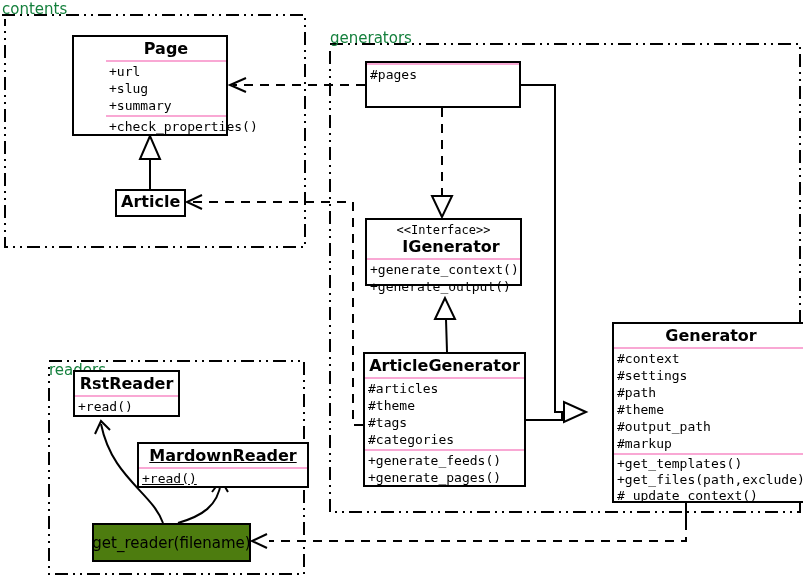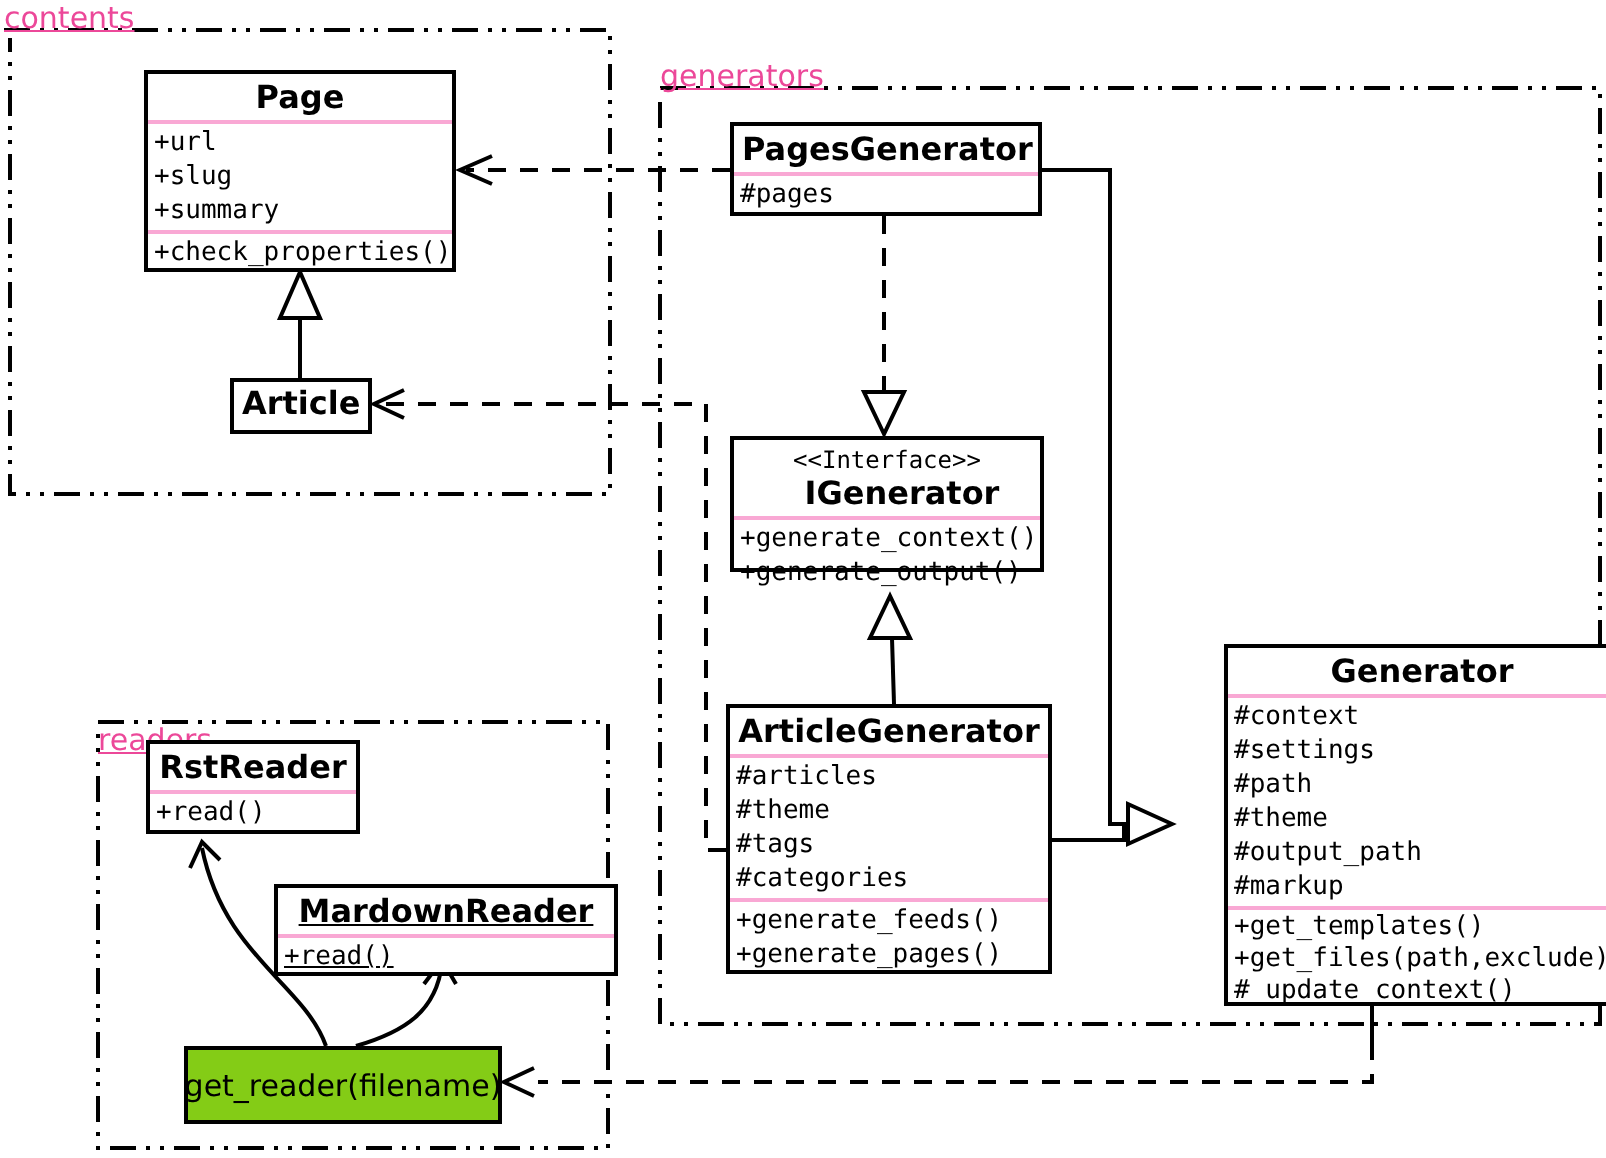--- a/index.html
+++ b/index.html
@@ -1,29 +1,29 @@
 <!DOCTYPE html>
 <html><head>
 <meta charset="utf-8">
 <style>
   html,body{margin:0;padding:0;background:#ffffff;}
   #canvas{position:relative;width:803px;height:579px;background:#ffffff;overflow:hidden;
           font-family:"DejaVu Sans",sans-serif;color:#000;}
   svg.wires{position:absolute;left:0;top:0;width:803px;height:579px;}
-  .pkg-label{position:absolute;font-size:15px;color:#ec4899;white-space:nowrap;text-decoration:underline;}
+  .pkg-label{position:absolute;font-size:15px;color:#15803d;white-space:nowrap;}
   .class-box{position:absolute;background:#fff;border:2px solid #000;box-sizing:border-box;
              display:flex;flex-direction:column;}
   .class-title{font-weight:bold;font-size:16px;text-align:center;padding:2px 4px 1px 4px;
                line-height:20px;white-space:nowrap;}
   .stereotype{font-family:"DejaVu Sans Mono",monospace;font-weight:normal;font-size:12px;
               text-align:center;line-height:14px;padding-top:3px;}
   .compartment{border-top:2px solid #f9a8d4;padding:1px 3px;}
   .member{font-family:"DejaVu Sans Mono",monospace;font-size:13px;line-height:17px;white-space:pre;}
   .member.tight{line-height:16px;}
-  .plain-box{position:absolute;background:#84cc16;border:2px solid #000;box-sizing:border-box;
+  .plain-box{position:absolute;background:#4d7c0f;border:2px solid #000;box-sizing:border-box;
              display:flex;align-items:center;justify-content:center;font-size:15px;}
 </style>
 </head>
 <body>
 
 <div id="canvas">
 
   <svg class="wires" viewBox="0 0 803 579" fill="none" stroke="#000" stroke-width="2">
 
     <path d="M2 15 H305 V247 H5 V19" stroke-dasharray="13 5 2 5 2 5"></path>
@@ -58,38 +58,37 @@
     <polyline points="95,434 101,421 110,430"></polyline>
 
     <path d="M178 523 C202 516 218 506 221 482"></path>
     <polyline points="212,492 221,480 228,492"></polyline>
   </svg>
 
   <div class="pkg-label" style="left:2px;top:0px;">contents</div>
   <div class="pkg-label" style="left:330px;top:29px;">generators</div>
   <div class="pkg-label" style="left:49px;top:361px;">readers</div>
 
-  <div class="class-box" style="left:72px;top:35px;width:156px;height:101px;">
+  <div class="class-box" style="left:72px;top:35px;width:156px;height:101px;padding-left:32px;">
     <div class="class-title">Page</div>
     <div class="compartment">
       <div class="member">+url</div>
       <div class="member">+slug</div>
       <div class="member">+summary</div>
     </div>
     <div class="compartment">
       <div class="member">+check_properties()</div>
     </div>
   </div>
 
   <div class="class-box" style="left:115px;top:189px;width:71px;height:28px;">
     <div class="class-title" style="padding:1px 4px;">Article</div>
   </div>
 
   <div class="class-box" style="left:365px;top:61px;width:156px;height:47px;">
-    <div class="class-title">PagesGenerator</div>
     <div class="compartment">
       <div class="member">#pages</div>
     </div>
   </div>
 
   <div class="class-box" style="left:365px;top:218px;width:157px;height:68px;">
     <div>
       <div class="stereotype">&lt;&lt;Interface&gt;&gt;</div>
       <div class="class-title" style="padding-top:0;padding-left:19px;">IGenerator</div>
     </div>

